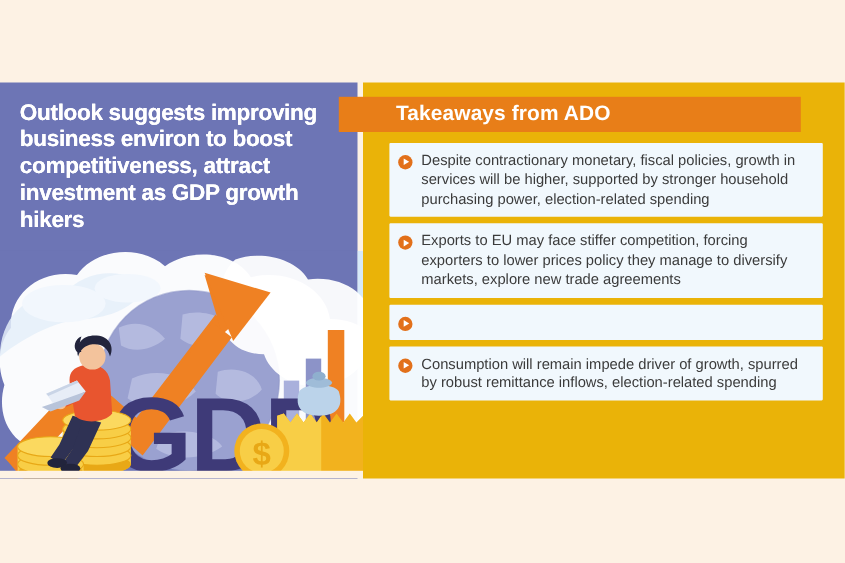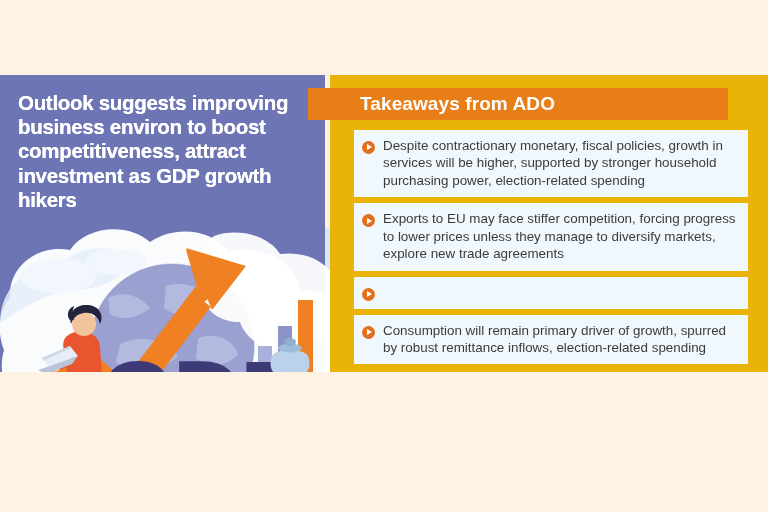--- a/index.html
+++ b/index.html
@@ -2,21 +2,21 @@
 <html><head>
 <meta charset="utf-8">
 <style>
   html,body{margin:0;padding:0;}
   body{
     width:768px;height:512px;overflow:hidden;
     background:#FDF2E4;
     font-family:"Liberation Sans", sans-serif;
     position:relative;
   }
-  #stage{position:absolute;inset:0;width:768px;height:372px;overflow:hidden;background:#FDF2E4;}
+  #stage{position:absolute;inset:0;width:768px;height:512px;overflow:hidden;background:#FDF2E4;}
 
   
   .left-panel{
     position:absolute;left:0;top:75px;width:325px;height:360px;
     background:#6D75B5;overflow:hidden;
   }
   .headline{
     position:absolute;left:18px;top:16px;width:296px;
     color:#FFFFFF;font-weight:bold;font-size:20.5px;line-height:1.18;
     letter-spacing:-0.3px;
@@ -212,28 +212,28 @@
 
     <div class="bullets">
 
       <div class="bullet-card">
         <span class="bullet-marker"></span>
         <span class="bullet-text">Despite contractionary monetary, fiscal policies, growth in services will be higher, supported by stronger household purchasing power, election-related spending</span>
       </div>
 
       <div class="bullet-card">
         <span class="bullet-marker"></span>
-        <span class="bullet-text">Exports to EU may face stiffer competition, forcing progress to lower prices unless they manage to diversify markets, explore new trade agreements</span>
-      </div>
-
-      <div class="bullet-card">
-        <span class="bullet-marker"></span>
-      </div>
-
-      <div class="bullet-card">
-        <span class="bullet-marker"></span>
-        <span class="bullet-text">Consumption will remain primary driver of growth, spurred by robust remittance inflows, election-related spending</span>
+        <span class="bullet-text">Exports to EU may face stiffer competition, forcing exporters to lower prices policy they manage to diversify markets, explore new trade agreements</span>
+      </div>
+
+      <div class="bullet-card">
+        <span class="bullet-marker"></span>
+      </div>
+
+      <div class="bullet-card">
+        <span class="bullet-marker"></span>
+        <span class="bullet-text">Consumption will remain impede driver of growth, spurred by robust remittance inflows, election-related spending</span>
       </div>
 
     </div>
   </div>
 
 </div>
 
 </body></html>

